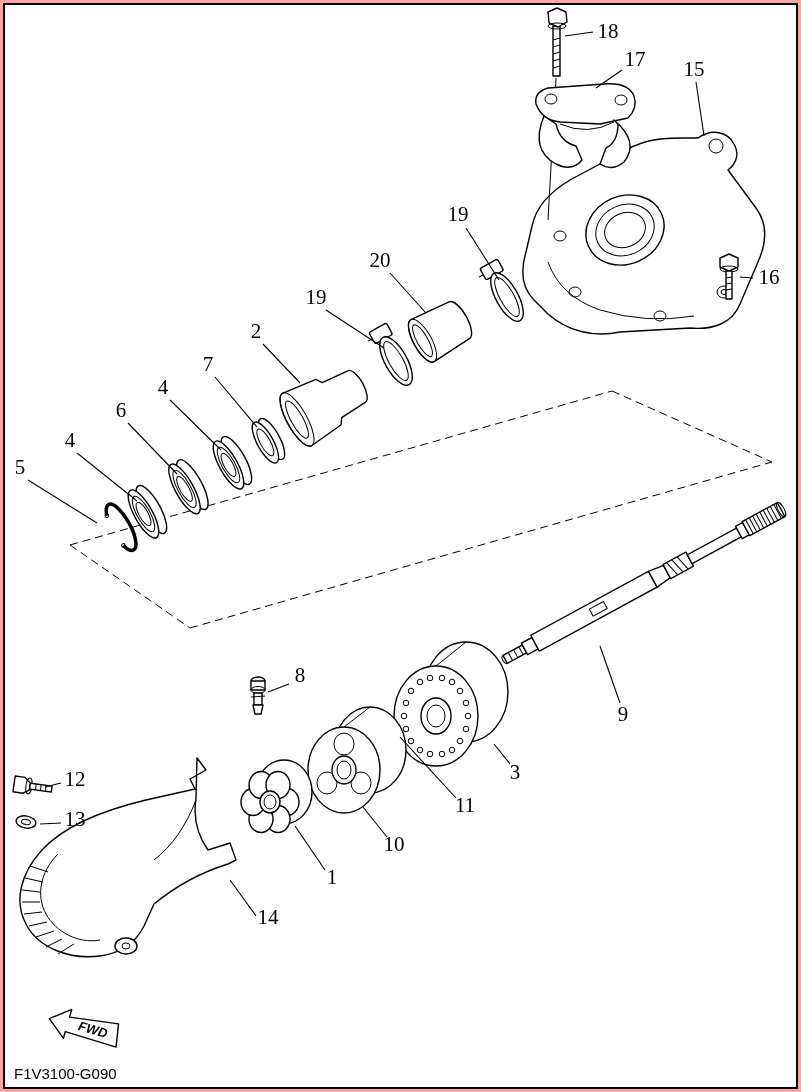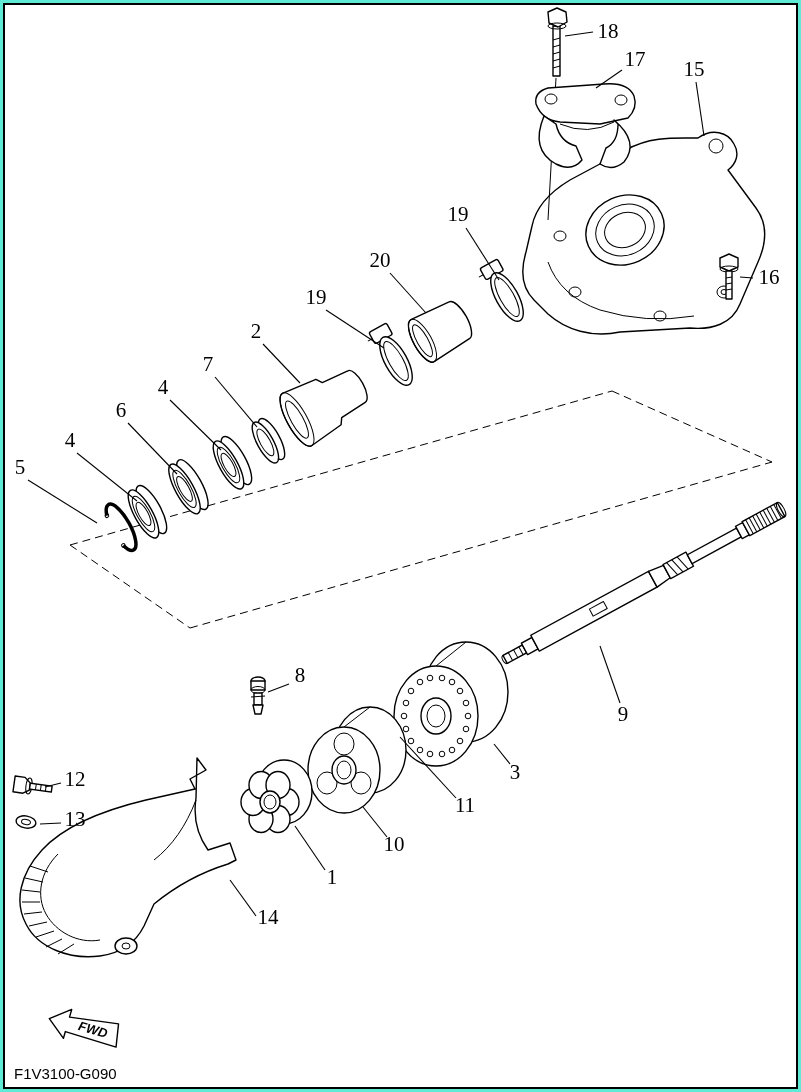--- a/index.html
+++ b/index.html
@@ -1,16 +1,16 @@
 <!DOCTYPE html>
 <html><head>
 <meta charset="utf-8">
 <style>
   html,body{margin:0;padding:0;background:#fff;}
-  .page{position:relative;width:801px;height:1092px;background:#5eead4;font-family:"Liberation Serif",serif;}
+  .page{position:relative;width:801px;height:1092px;background:#fca5a5;font-family:"Liberation Serif",serif;}
   svg{display:block;}
   .outline{fill:#fff;stroke:#000;stroke-width:1.4;stroke-linejoin:round;}
   .thin{fill:none;stroke:#000;stroke-width:1;stroke-linejoin:round;}
   .leader{stroke:#000;stroke-width:1.1;}
   .dash{stroke:#000;stroke-width:1;stroke-dasharray:8 5;fill:none;}
   .callout-text{font-family:"Liberation Serif",serif;font-size:21px;fill:#000;}
   .code-text{font-family:"Liberation Sans",sans-serif;font-size:15px;fill:#000;}
   .fwd-text{font-family:"Liberation Sans",sans-serif;font-size:13px;font-style:italic;font-weight:bold;fill:#000;}
 </style>
 </head>

